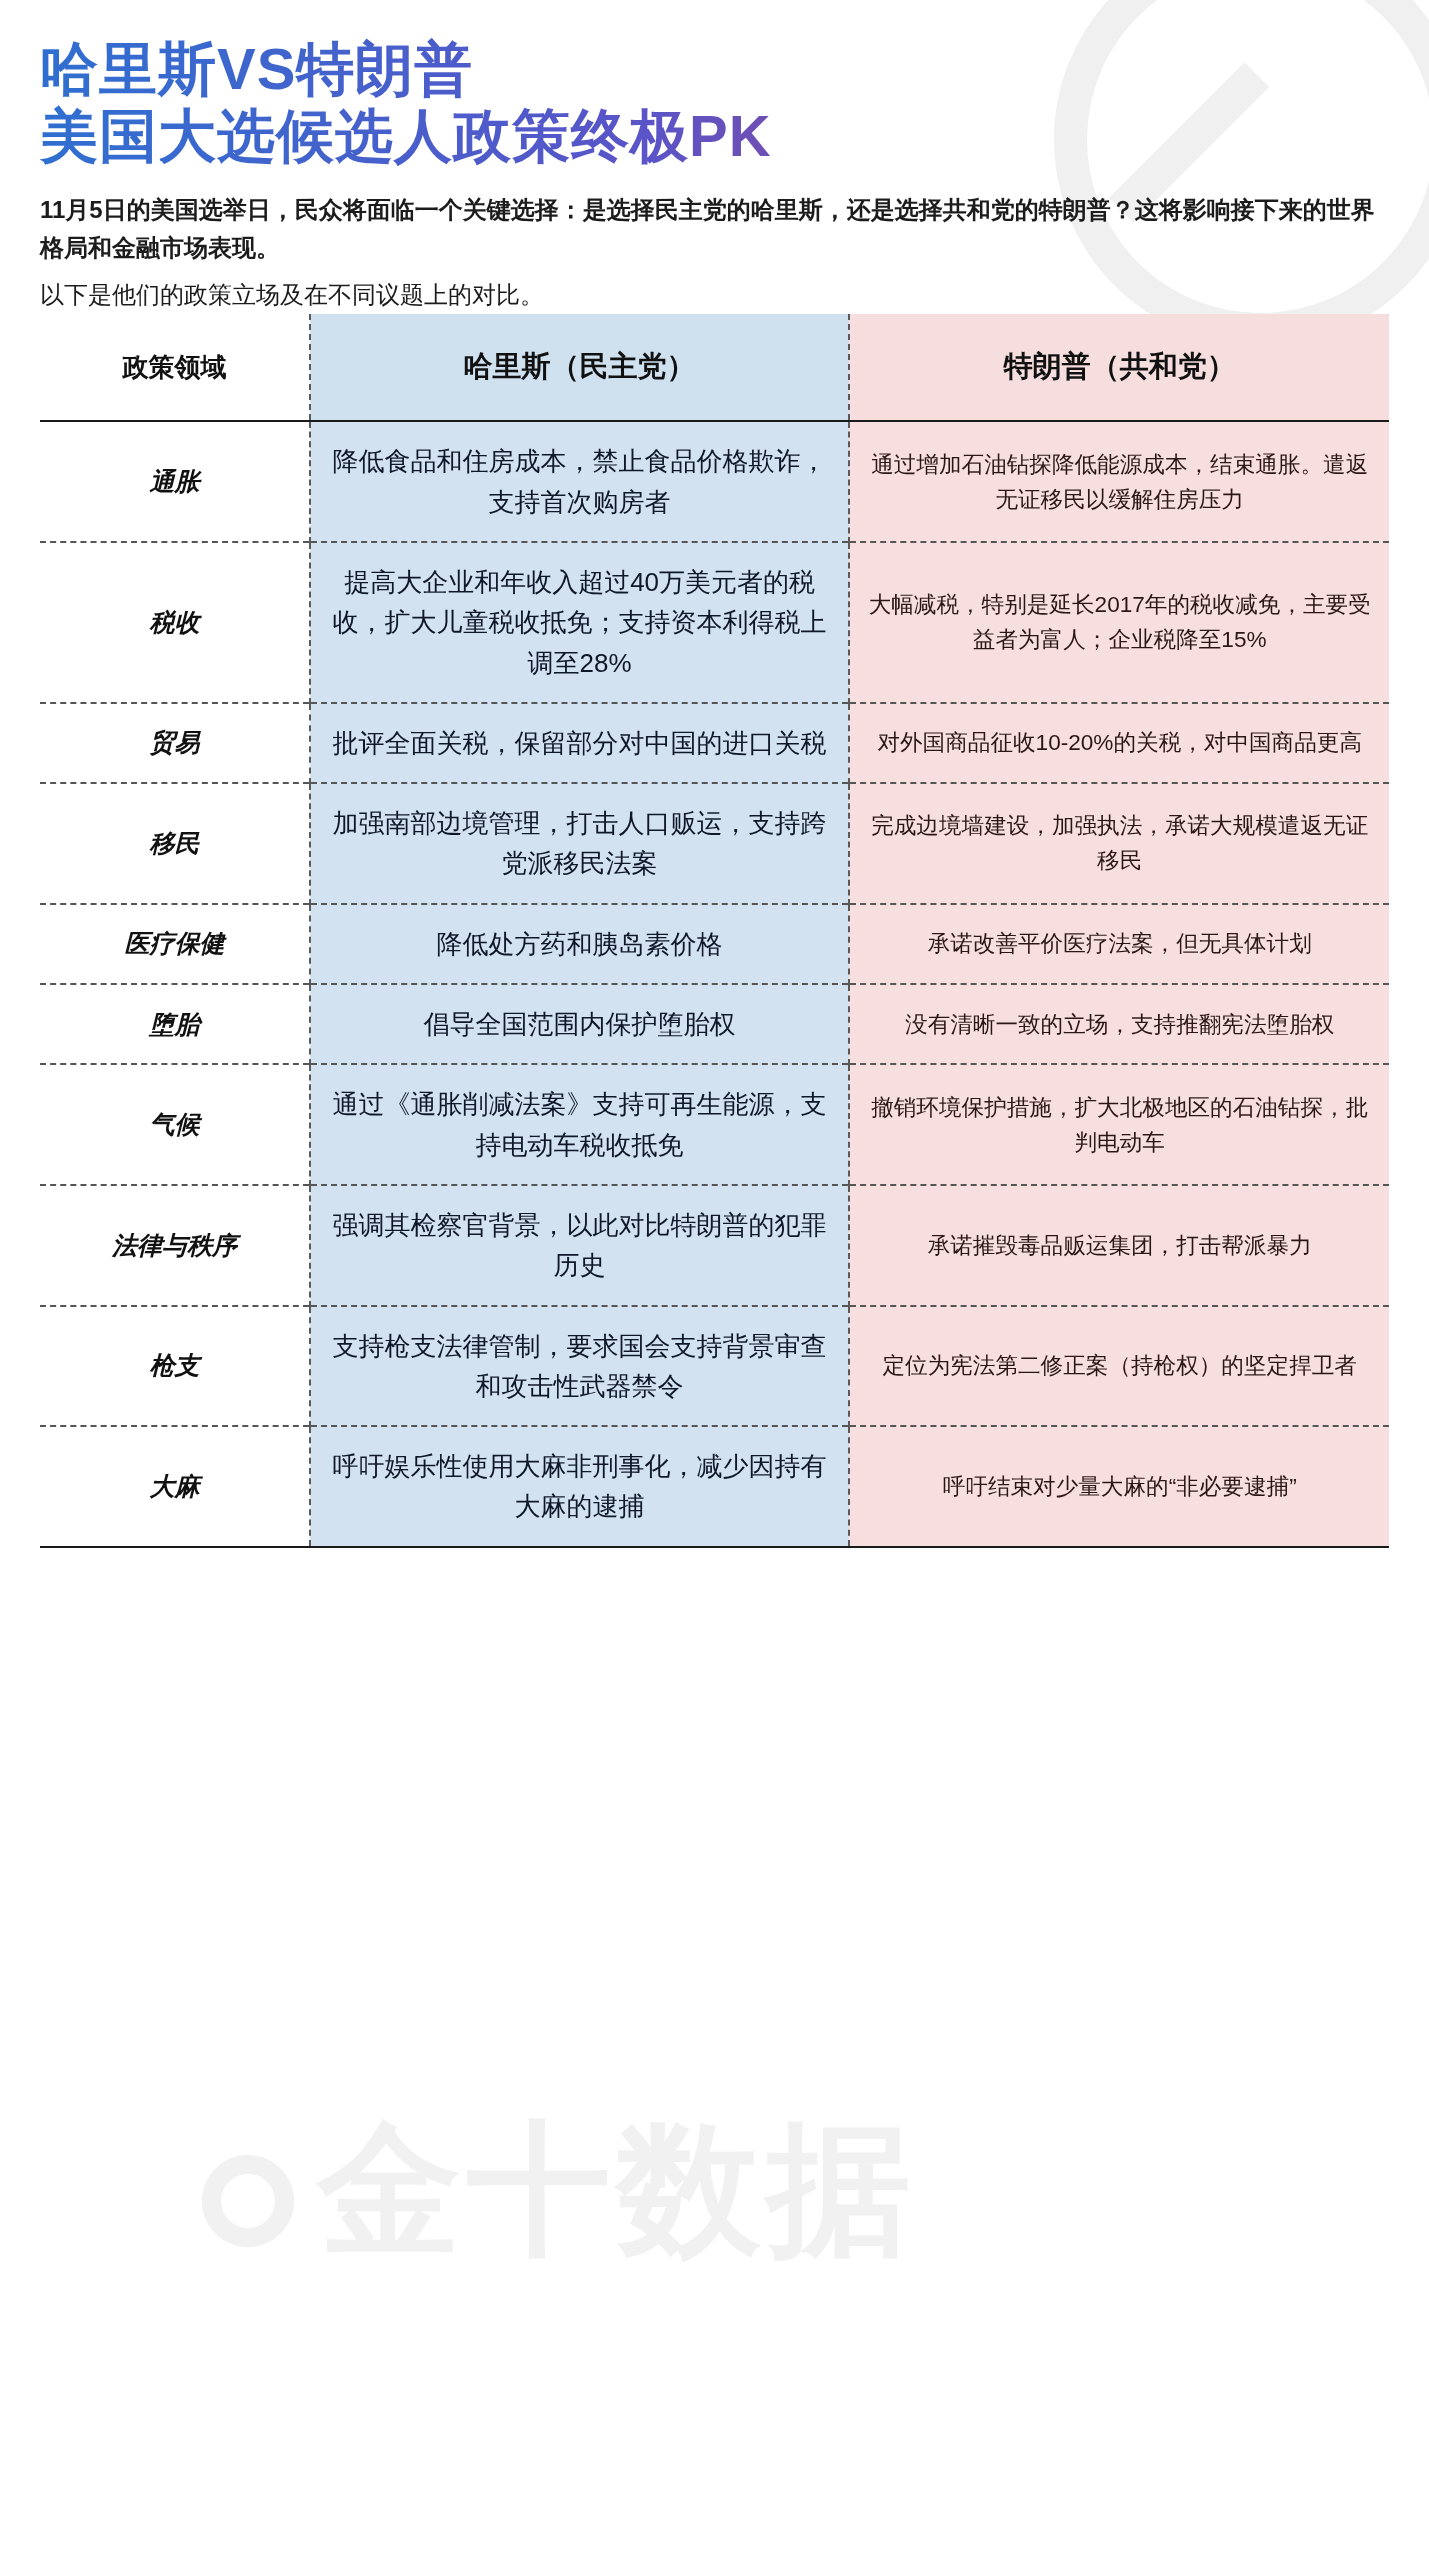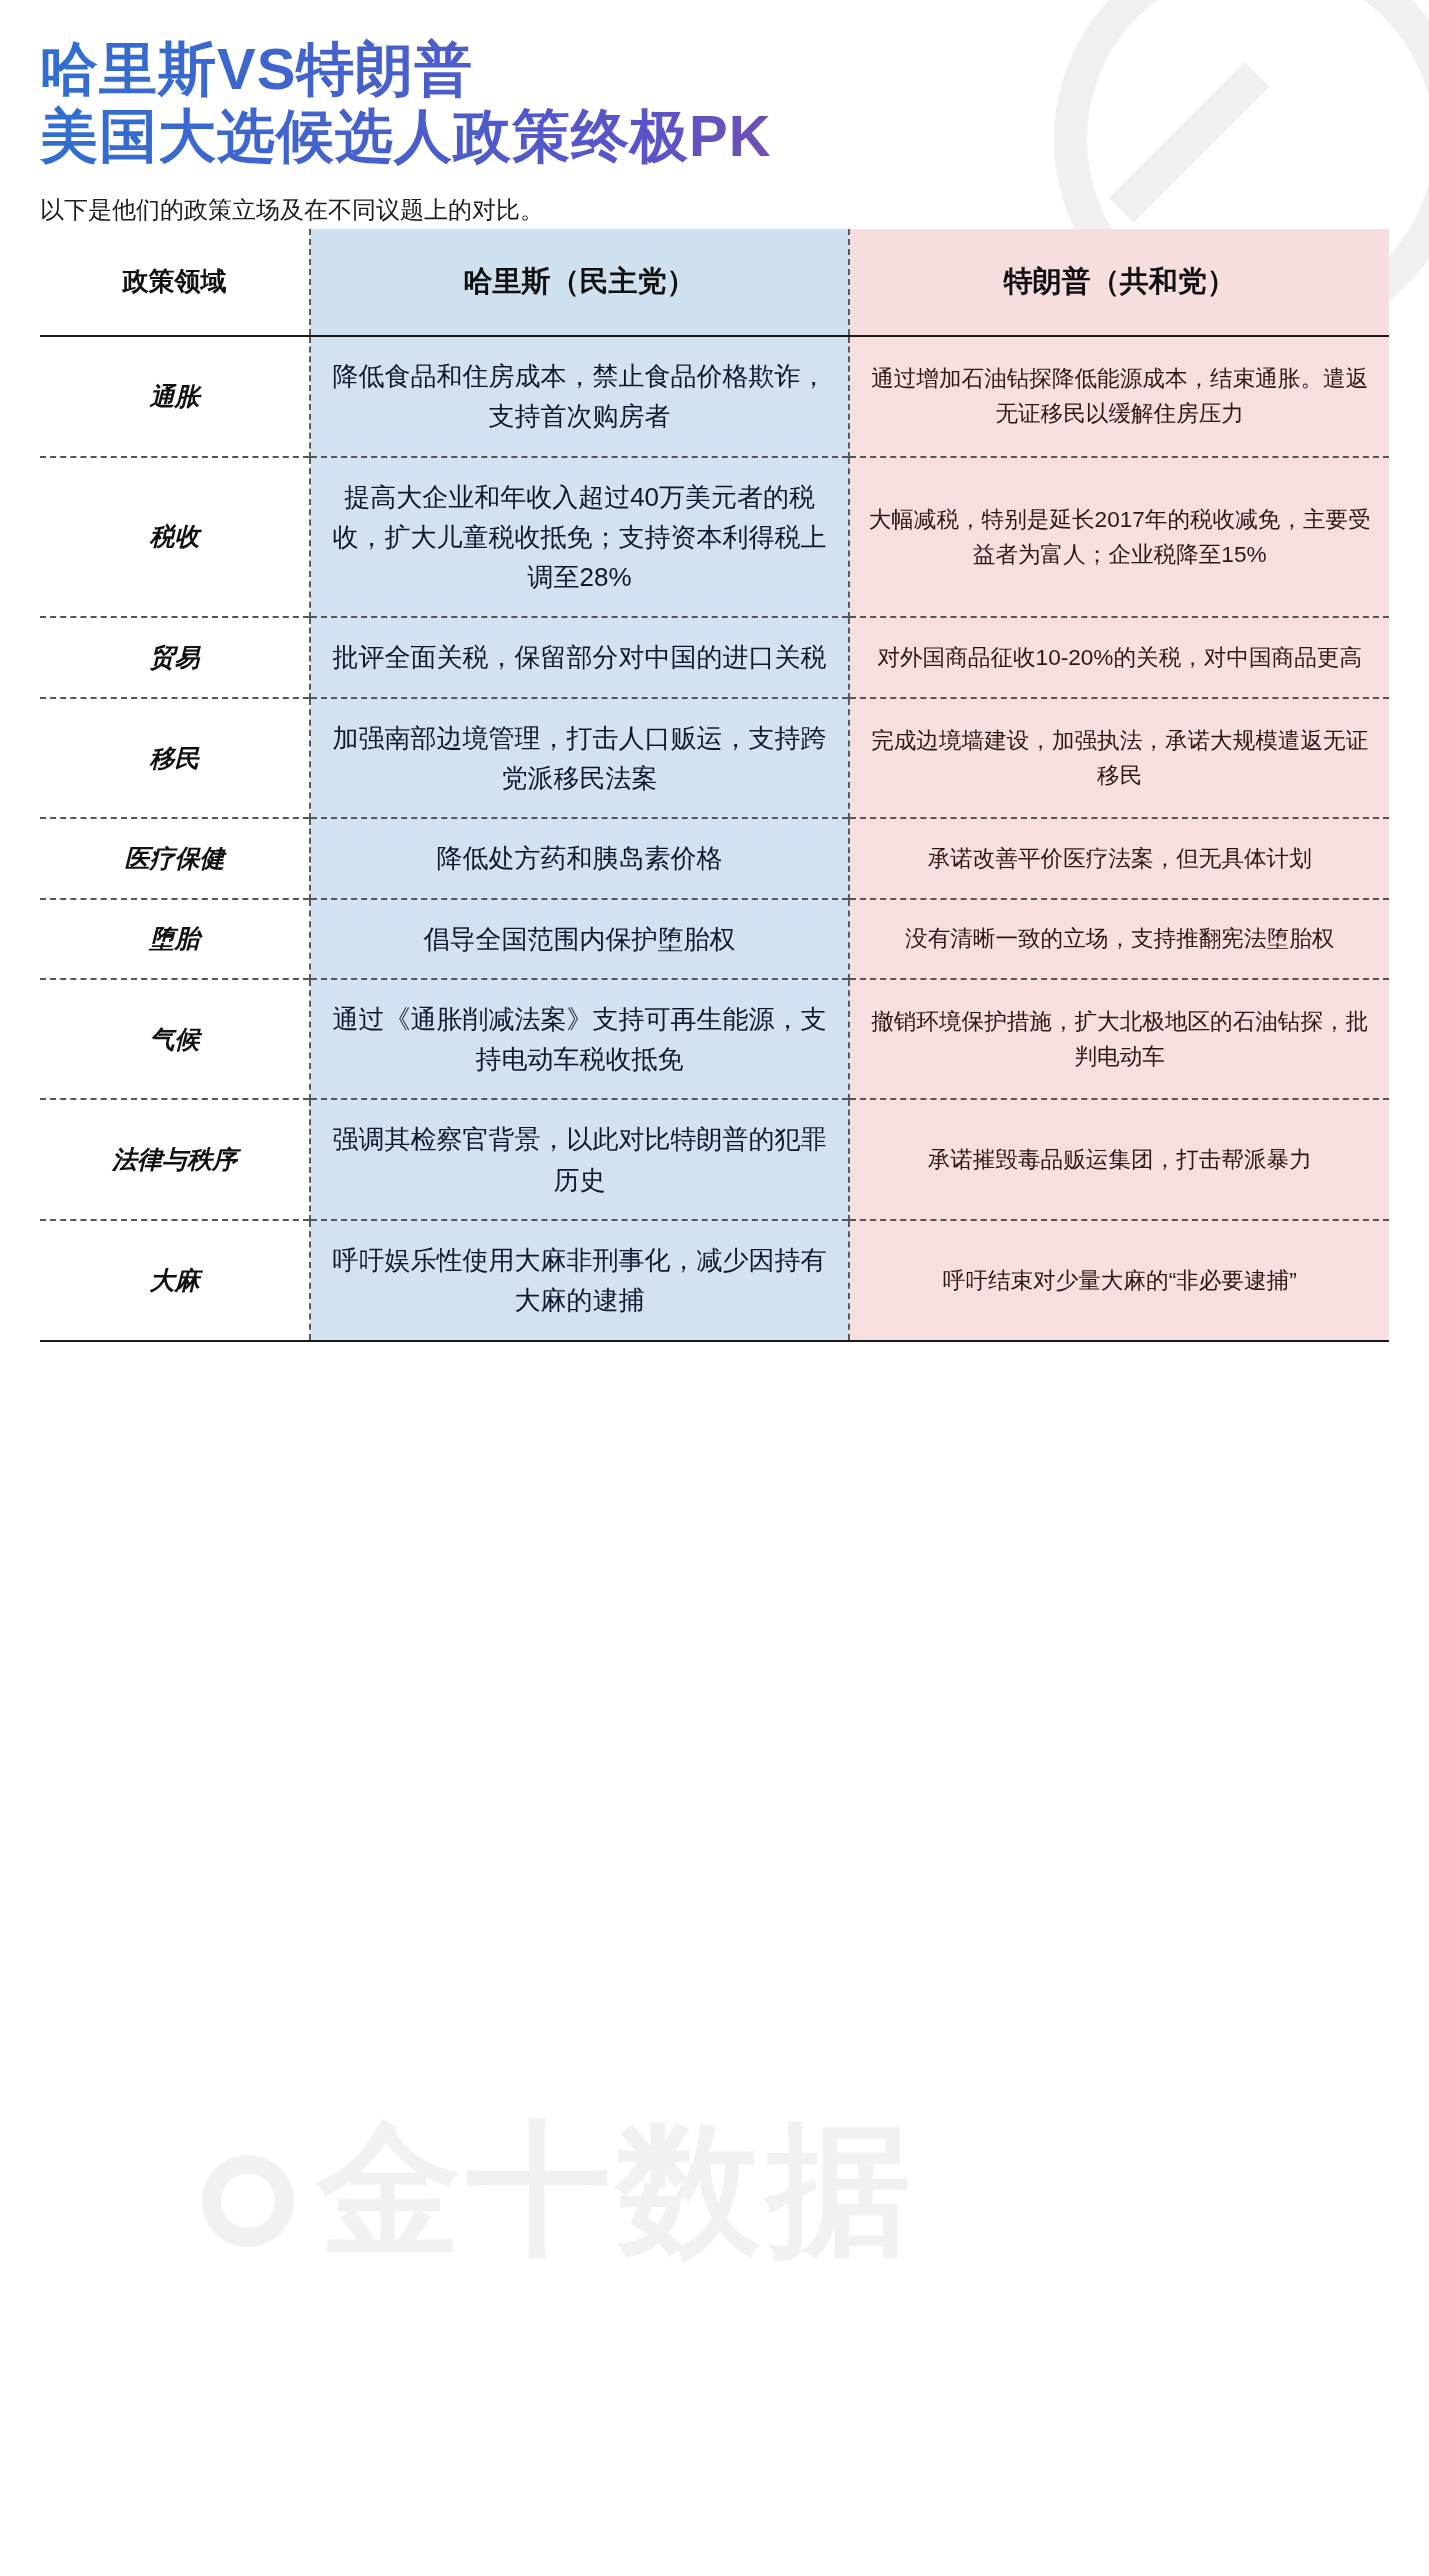--- a/index.html
+++ b/index.html
@@ -177,20 +177,21 @@
 <div class="wm-text wm-1"><span class="wm-circle"></span>金十数据</div>
 <div class="wm-text wm-2"><span class="wm-circle"></span>金十数据</div>
 
 <div class="page">
 
   <div class="title-block">
     <div class="title-line">哈里斯VS特朗普</div>
     <div class="title-line">美国大选候选人政策终极PK</div>
   </div>
 
+  <div class="intro">11月5日的美国选举日，民众将面临一个关键选择：是选择民主党的哈里斯，还是选择共和党的特朗普？这将影响接下来的世界格局和金融市场表现。</div>
   <div class="intro-second">以下是他们的政策立场及在不同议题上的对比。</div>
 
   <div class="table-wrap">
   <table class="pk-table">
     <colgroup>
           <col class="c0">
           <col class="c1">
           <col class="c2">
         </colgroup>
     <thead>
@@ -235,20 +236,25 @@
         <td class="cell-area">气候</td>
         <td class="cell-harris">通过《通胀削减法案》支持可再生能源，支持电动车税收抵免</td>
         <td class="cell-trump">撤销环境保护措施，扩大北极地区的石油钻探，批判电动车</td>
       </tr>
       <tr>
         <td class="cell-area">法律与秩序</td>
         <td class="cell-harris">强调其检察官背景，以此对比特朗普的犯罪历史</td>
         <td class="cell-trump">承诺摧毁毒品贩运集团，打击帮派暴力</td>
       </tr>
       <tr>
+        <td class="cell-area">枪支</td>
+        <td class="cell-harris">支持枪支法律管制，要求国会支持背景审查和攻击性武器禁令</td>
+        <td class="cell-trump">定位为宪法第二修正案（持枪权）的坚定捍卫者</td>
+      </tr>
+      <tr>
         <td class="cell-area">大麻</td>
         <td class="cell-harris">呼吁娱乐性使用大麻非刑事化，减少因持有大麻的逮捕</td>
         <td class="cell-trump">呼吁结束对少量大麻的“非必要逮捕”</td>
       </tr>
     </tbody>
   </table>
   </div>
 
 </div>
 

